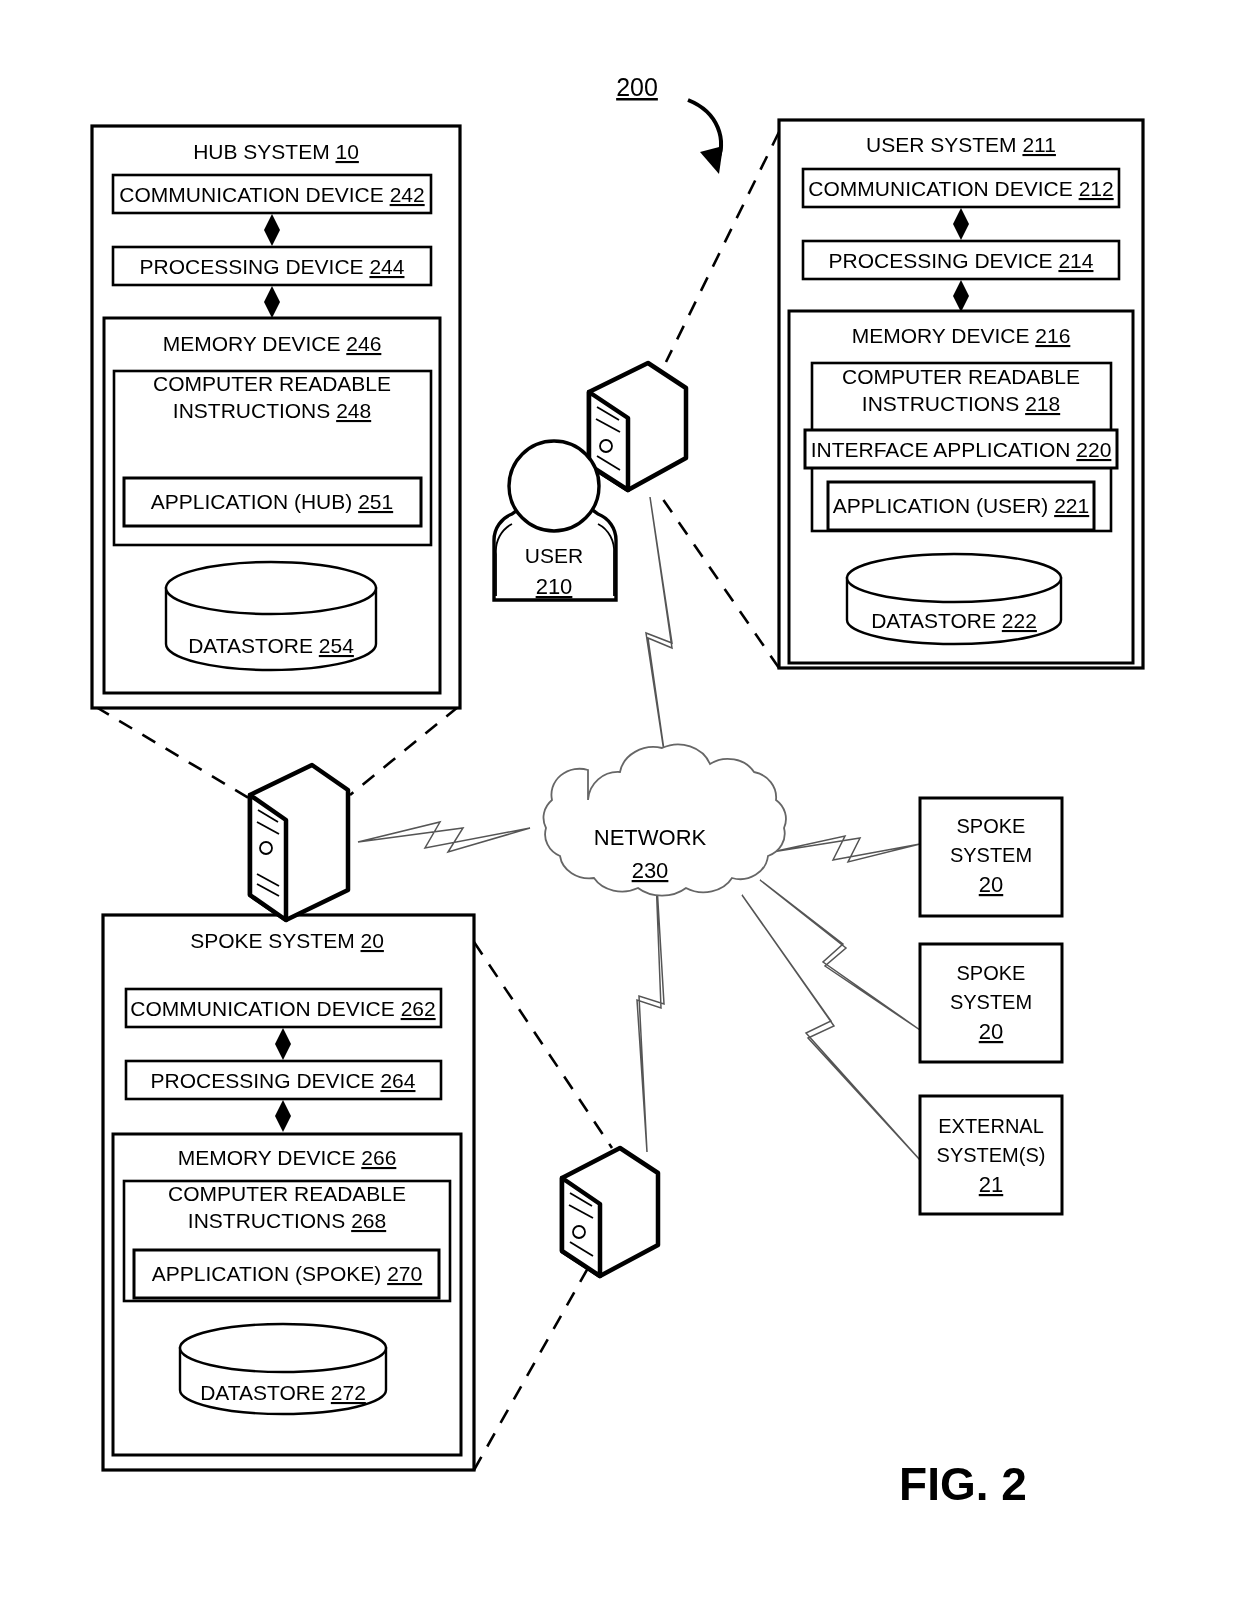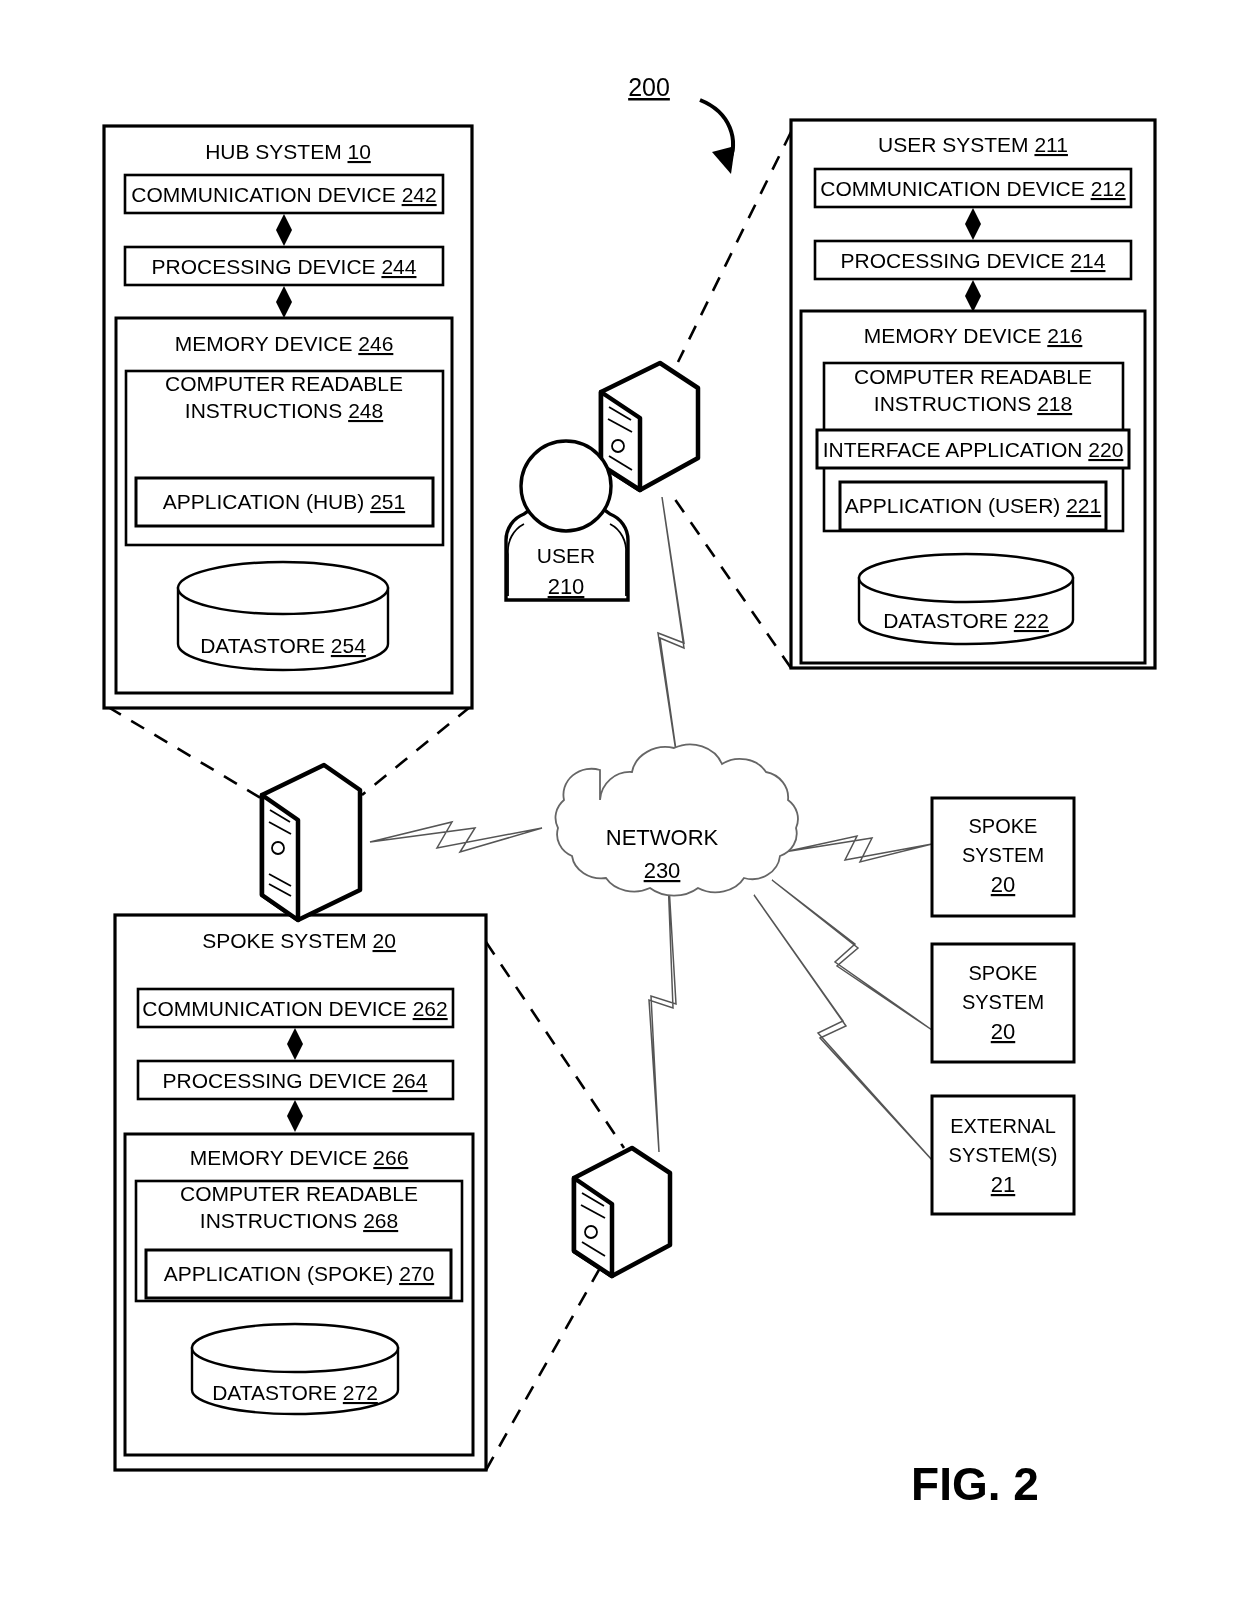--- a/index.html
+++ b/index.html
@@ -10,21 +10,21 @@
   body {
     width: 1240px;
     height: 1604px;
     position: relative;
     font-family: "Liberation Sans", sans-serif;
     color: #000000;
     overflow: hidden;
   }
   #figure-root {
     position: absolute;
-    left: 12px;
+    left: 0;
     top: 0;
     width: 1024px;
     height: 1604px;
   }
   svg { display: block; }
 
   
   .box-outer {
     fill: #ffffff;
     stroke: #000000;

